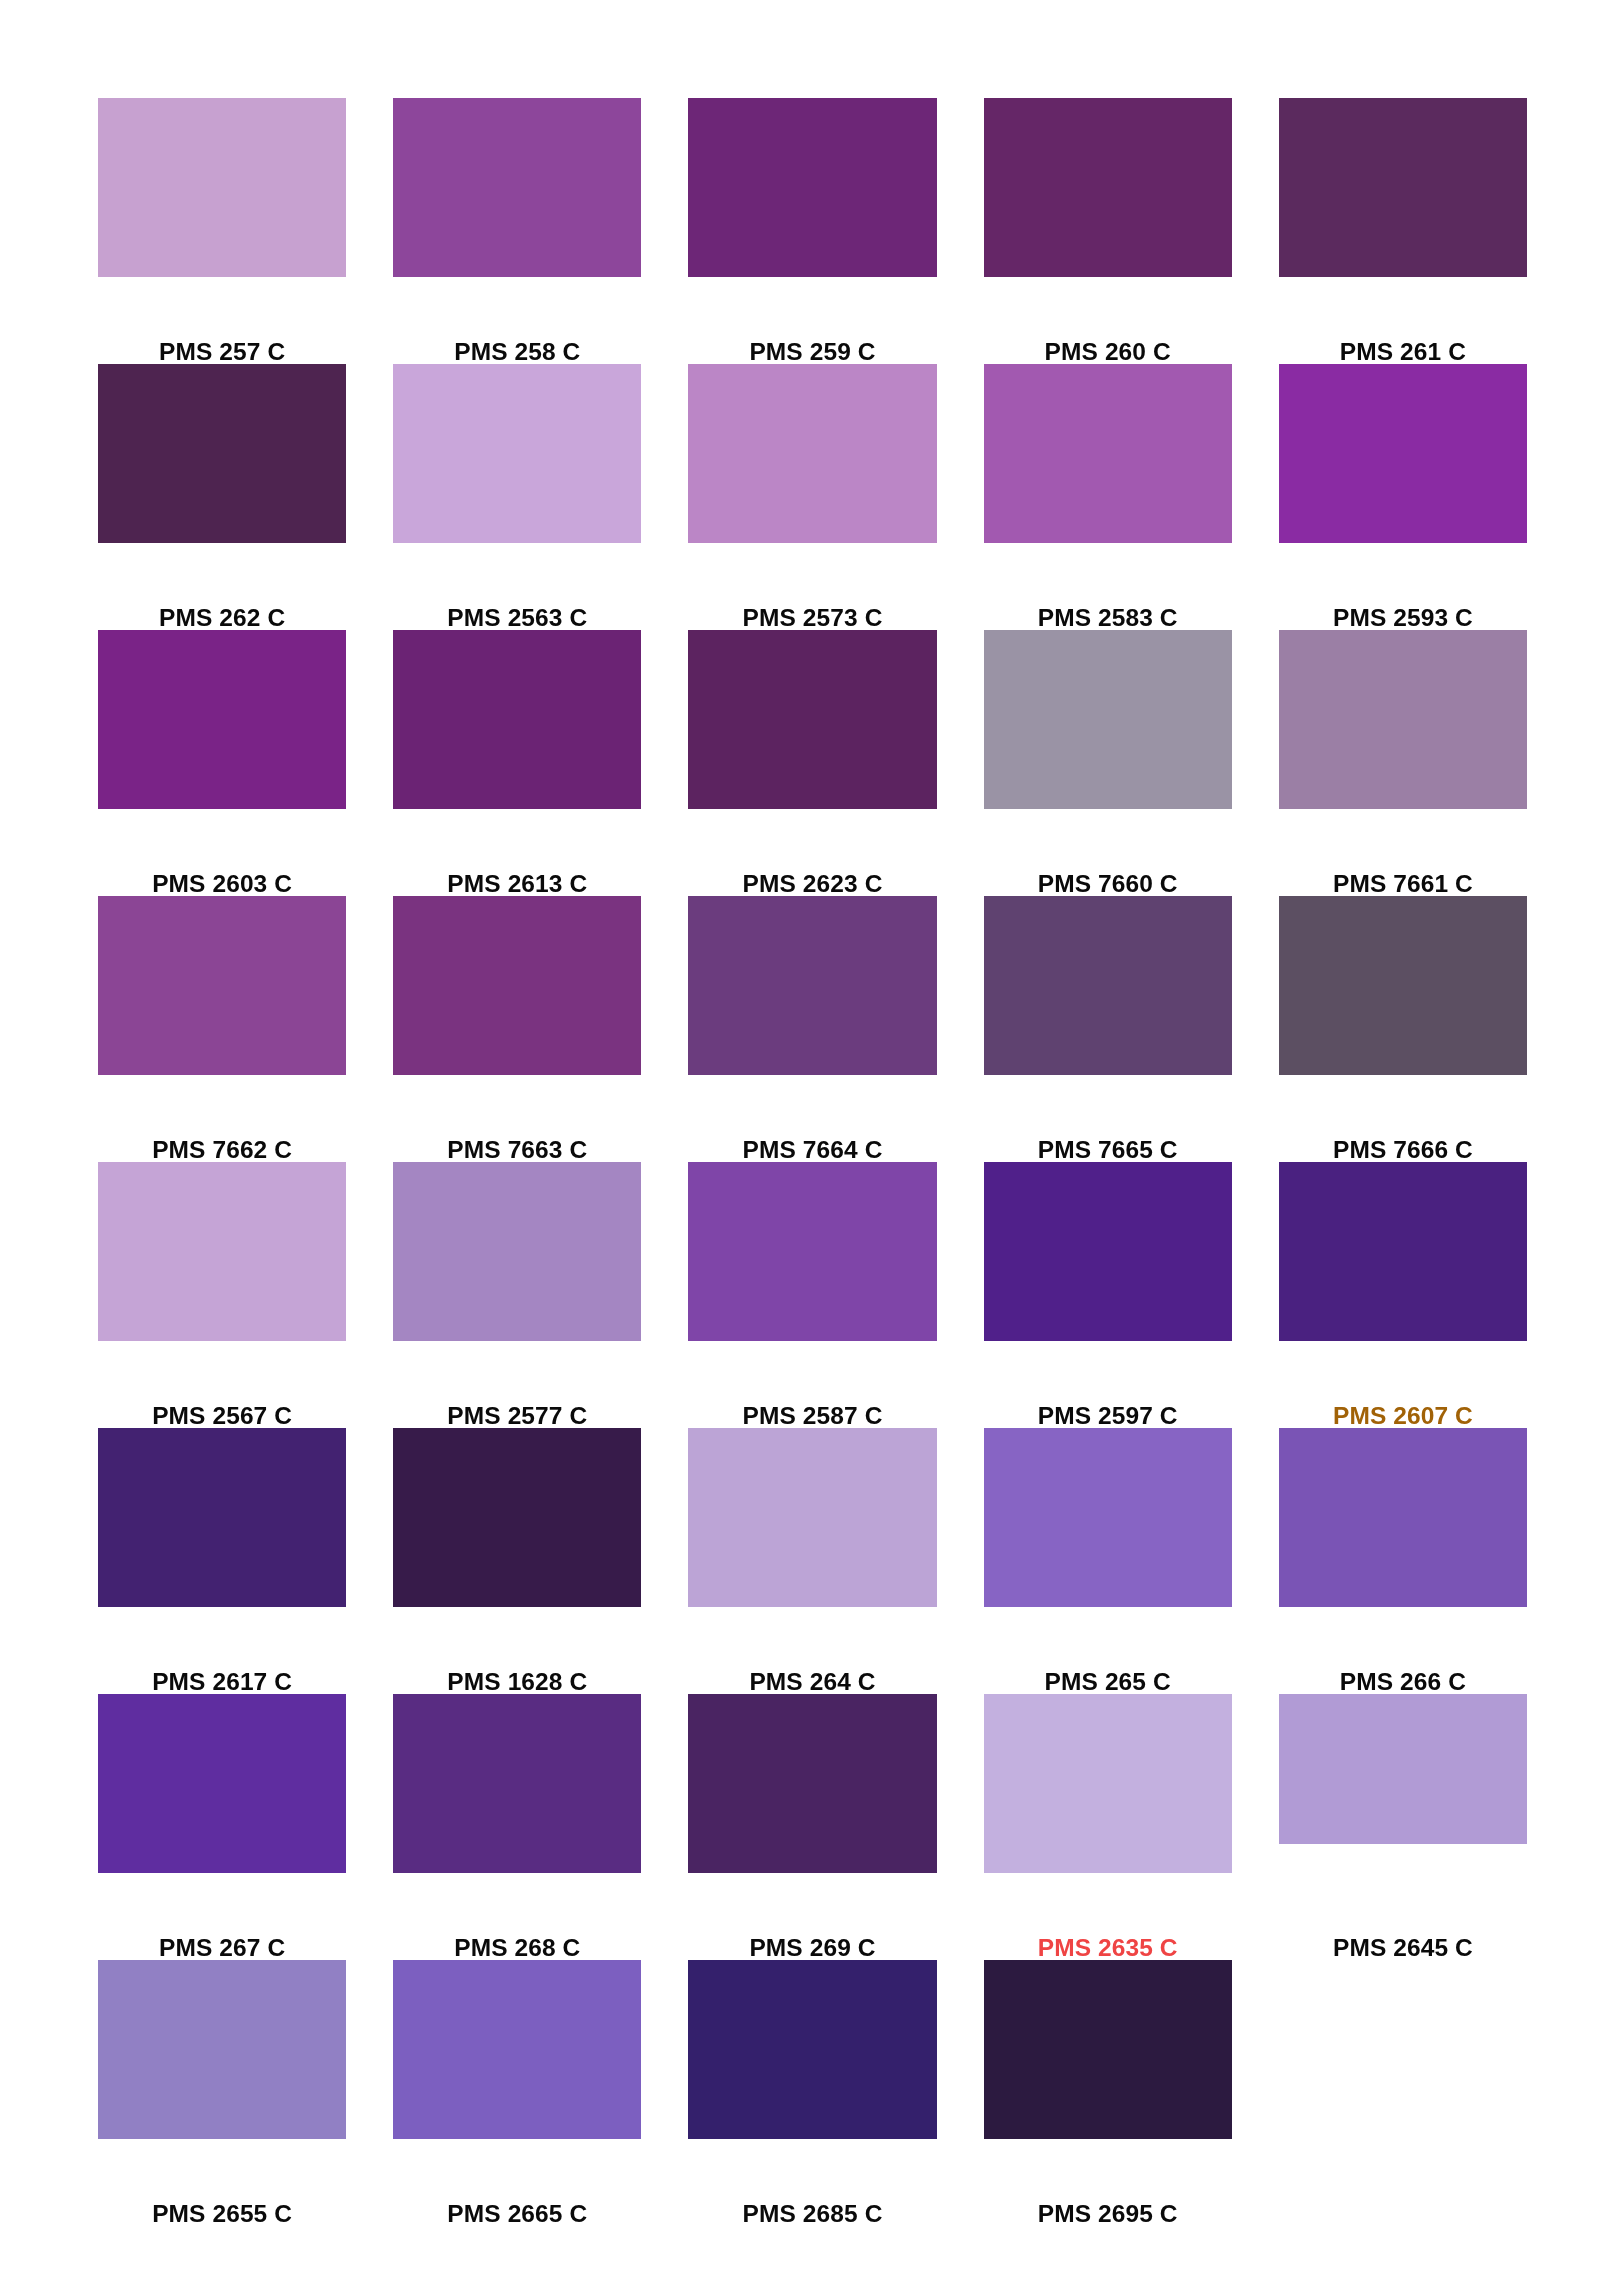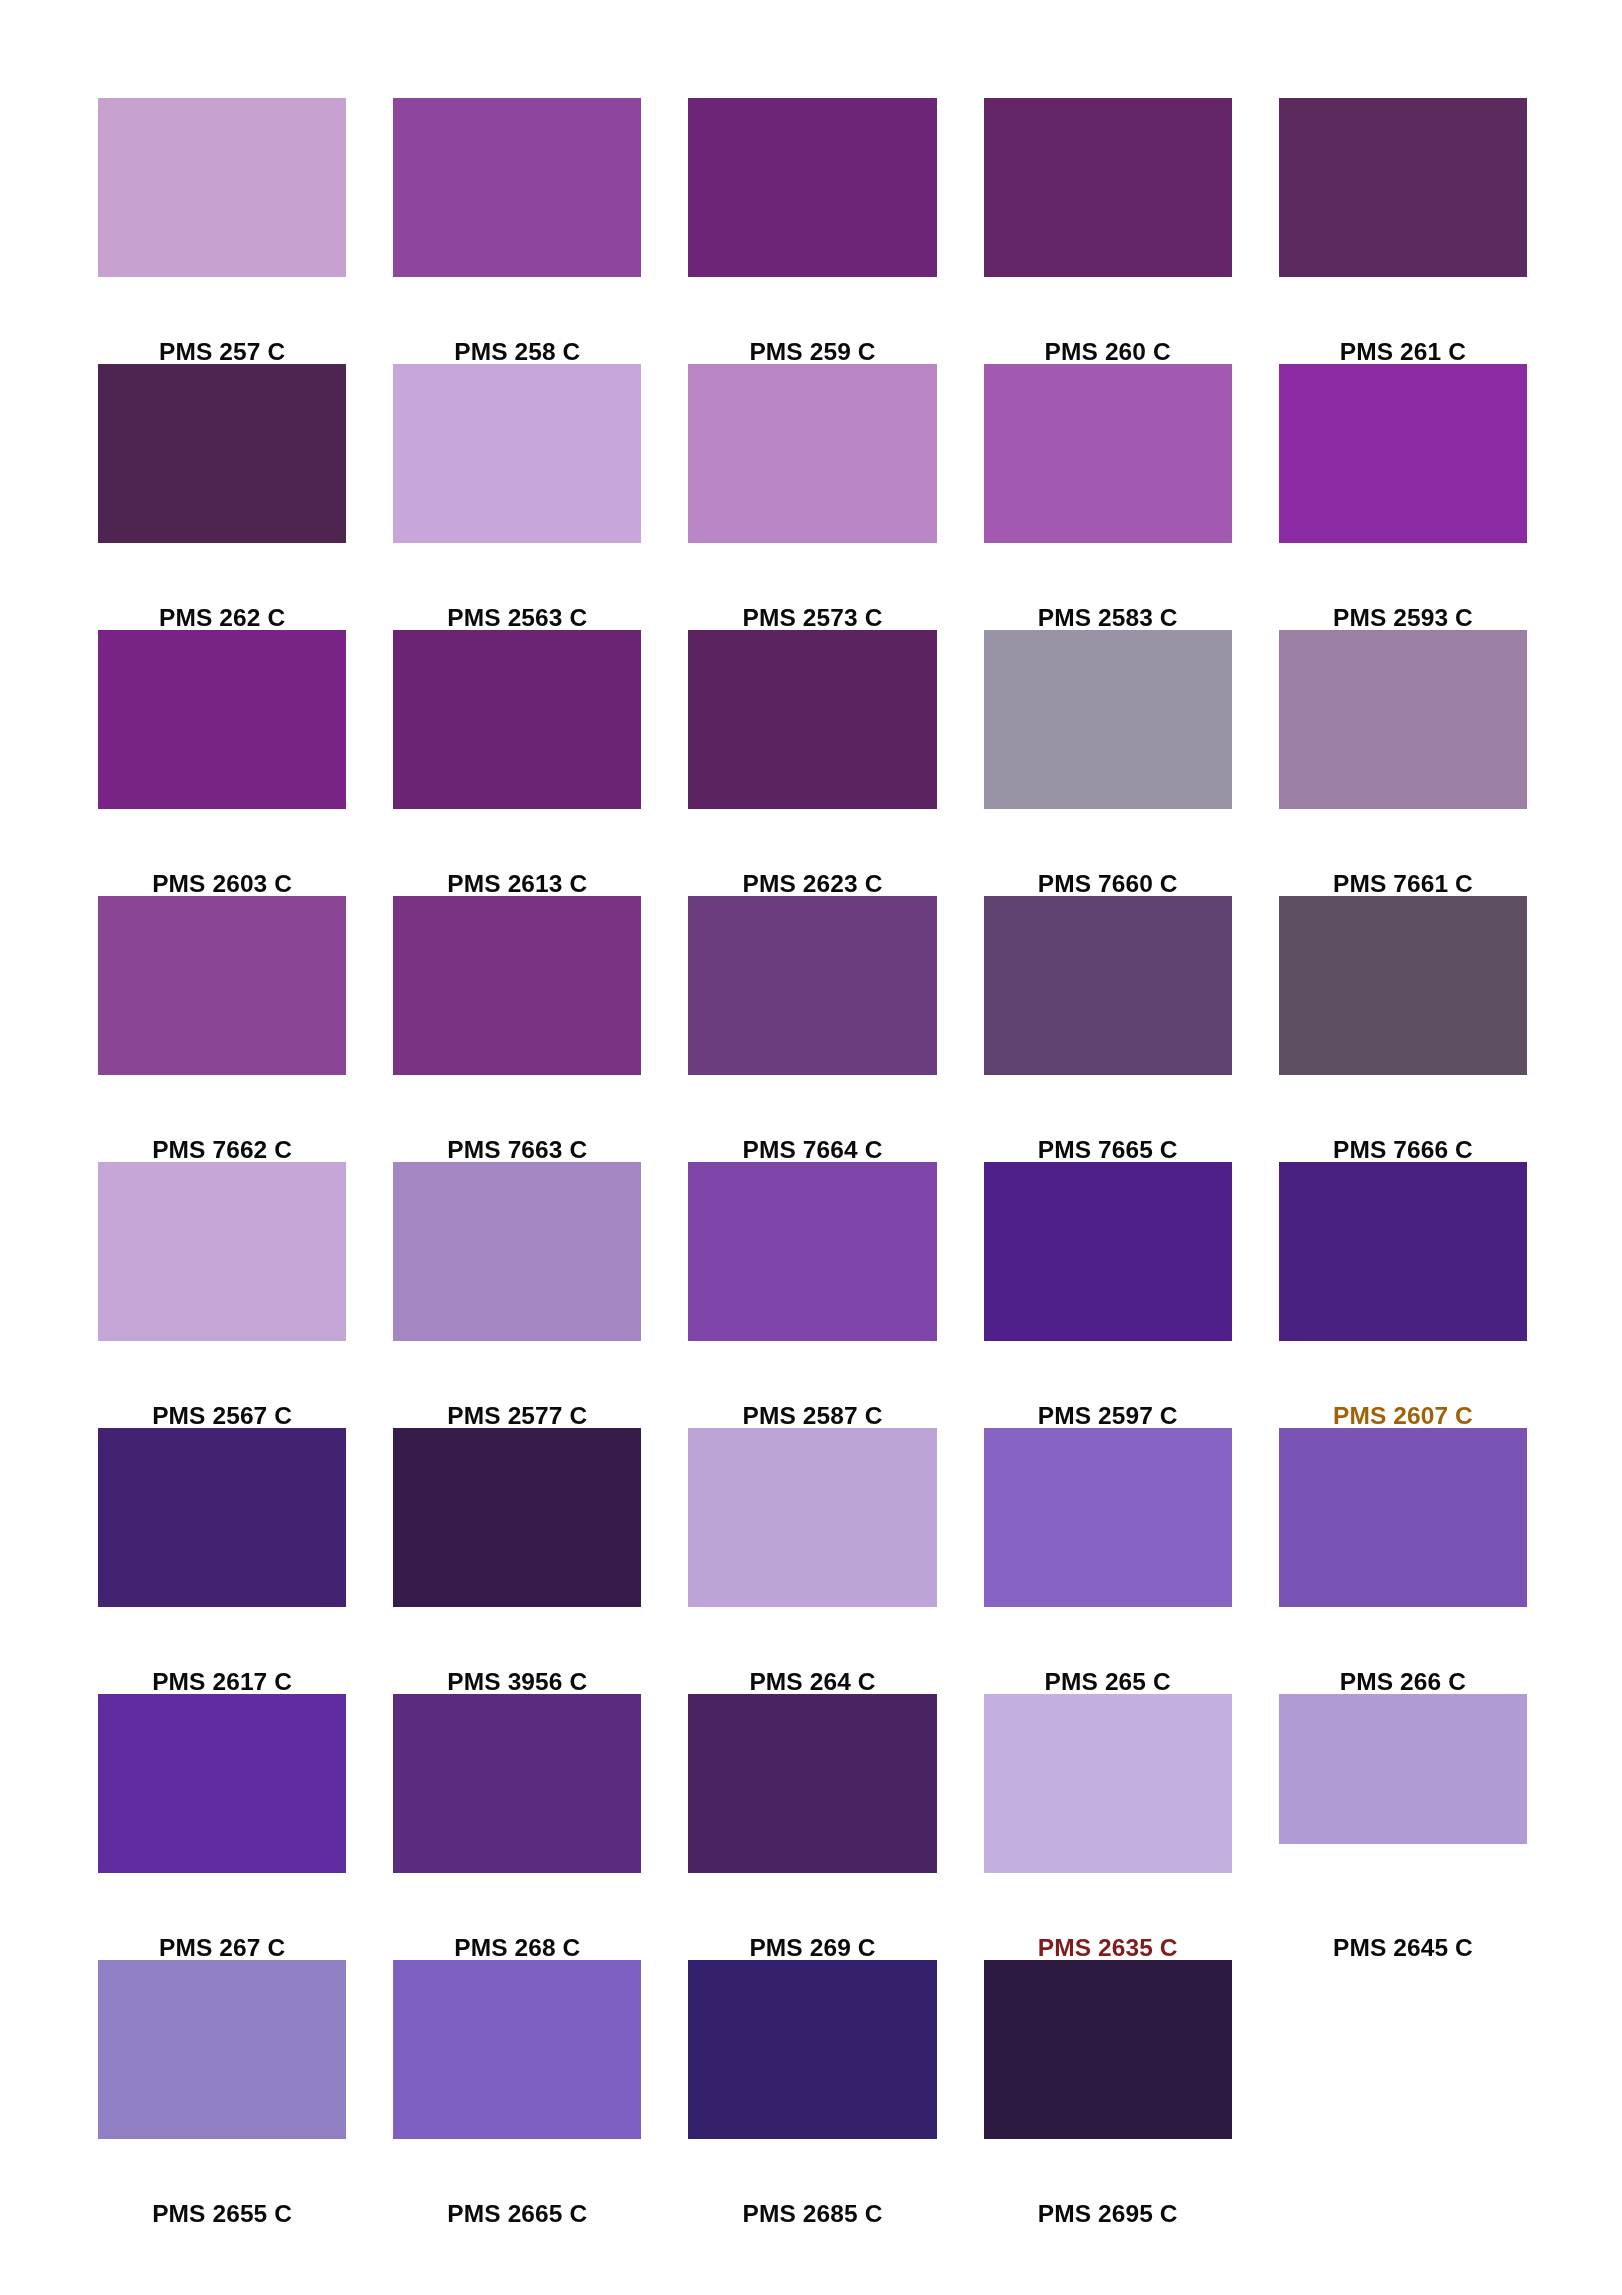--- a/index.html
+++ b/index.html
@@ -157,21 +157,21 @@
       <div class="cell">
         <div class="swatch" style="background-color: rgb(74, 33, 128);"></div>
         <div class="swatch-label" style="color: #a16207;">PMS 2607 C</div>
       </div>
       <div class="cell">
         <div class="swatch" style="background-color: rgb(67, 34, 113);"></div>
         <div class="swatch-label" style="color: rgb(10, 10, 10);">PMS 2617 C</div>
       </div>
       <div class="cell">
         <div class="swatch" style="background-color: rgb(55, 27, 74);"></div>
-        <div class="swatch-label" style="color: rgb(10, 10, 10);">PMS 3956 C</div>
+        <div class="swatch-label" style="color: rgb(10, 10, 10);">PMS 1628 C</div>
       </div>
       <div class="cell">
         <div class="swatch" style="background-color: rgb(188, 164, 214);"></div>
         <div class="swatch-label" style="color: rgb(10, 10, 10);">PMS 264 C</div>
       </div>
       <div class="cell">
         <div class="swatch" style="background-color: rgb(135, 100, 196);"></div>
         <div class="swatch-label" style="color: rgb(10, 10, 10);">PMS 265 C</div>
       </div>
       <div class="cell">
@@ -185,21 +185,21 @@
       <div class="cell">
         <div class="swatch" style="background-color: rgb(89, 44, 130);"></div>
         <div class="swatch-label" style="color: rgb(10, 10, 10);">PMS 268 C</div>
       </div>
       <div class="cell">
         <div class="swatch" style="background-color: rgb(74, 36, 98);"></div>
         <div class="swatch-label" style="color: rgb(10, 10, 10);">PMS 269 C</div>
       </div>
       <div class="cell">
         <div class="swatch" style="background-color: rgb(195, 176, 223);"></div>
-        <div class="swatch-label" style="color: #7f1d1d;">PMS 2635 C</div>
+        <div class="swatch-label" style="color: #ef4444;">PMS 2635 C</div>
       </div>
       <div class="cell">
         <div class="swatch" style="background-color: rgb(177, 155, 213);"></div>
         <div class="swatch-label" style="color: rgb(10, 10, 10); margin-top: 48px;">PMS 2645 C</div>
       </div>
       <div class="cell">
         <div class="swatch" style="background-color: rgb(145, 128, 196);"></div>
         <div class="swatch-label" style="color: rgb(10, 10, 10);">PMS 2655 C</div>
       </div>
       <div class="cell">

